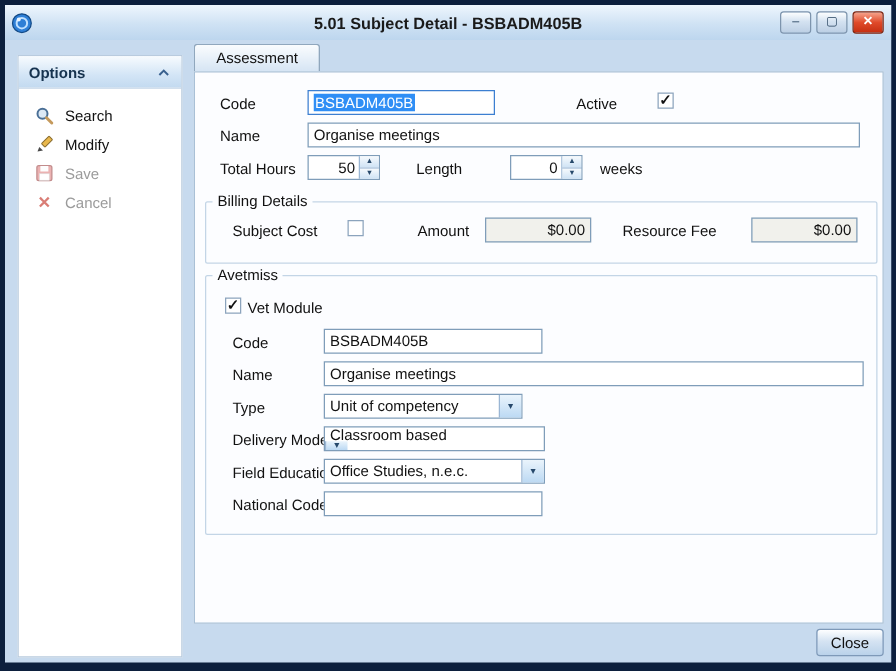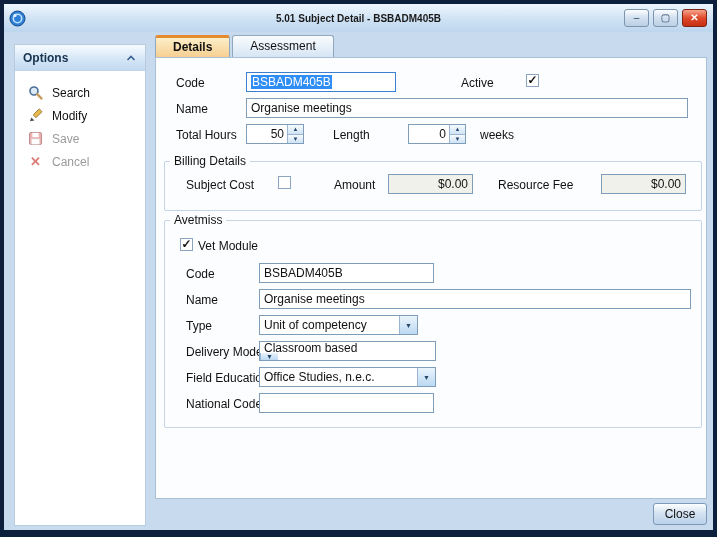--- a/index.html
+++ b/index.html
@@ -6,21 +6,21 @@
   .window{
     position:relative;width:717px;height:537px;box-sizing:border-box;
     border:4px solid #0c1f3d;border-bottom-width:7px;
     background:#c7daee;font-family:"Liberation Sans",sans-serif;font-size:12px;color:#111;
     overflow:hidden;
   }
   
   .titlebar{position:absolute;left:0;top:0;right:0;height:28px;
     background:linear-gradient(#eef6fd,#cfe2f4 55%,#bdd6ee);display:flex;align-items:center;}
   .app-icon{margin-left:5px;width:17px;height:17px;display:inline-block;}
-  .title{position:absolute;left:0;right:0;text-align:center;font-weight:bold;font-size:10px;color:#1a1a1a;}
+  .title{position:absolute;left:0;right:0;text-align:center;font-weight:bold;font-size:13px;color:#1a1a1a;}
   .winbtns{position:absolute;right:6px;top:5px;display:flex;gap:4px;z-index:3;}
   .winbtn{width:23px;height:16px;border:1px solid #7d94ad;border-radius:3px;
     background:linear-gradient(#fdfeff,#d4e2f1 45%,#bccfe4);
     display:flex;align-items:center;justify-content:center;font-size:10px;line-height:10px;color:#27435f;cursor:pointer;}
   .winbtn.red{background:linear-gradient(#f6a38c,#e04a2a 50%,#c52f12);border-color:#7e2410;color:#fff;font-weight:bold;}
   
   .sidebar{position:absolute;left:10px;top:40px;width:130px;bottom:4px;background:#fff;border:1px solid #b9cbde;}
   .sidebar-header{height:25px;background:linear-gradient(#f7fbfe,#d3e5f6 60%,#c3daf0);
     border-bottom:1px solid #c4d5e8;display:flex;align-items:center;justify-content:space-between;
     padding:0 8px;font-weight:bold;color:#16334f;cursor:pointer;}
@@ -130,21 +130,20 @@
         <span class="lbl">Save</span>
       </div>
       <div class="sidebar-item disabled">
         <span class="ico x-icon">✕</span>
         <span class="lbl">Cancel</span>
       </div>
     </div>
   </div>
 
   <div class="tabs">
-    <div class="tab active">Details</div>
     <div class="tab">Assessment</div>
   </div>
 
   <div class="panel">
 
     <span class="flabel" style="left:20px;top:18px;">Code</span>
     <div class="textbox focused" style="left:90px;top:14px;width:150px;">
       <span class="sel">BSBADM405B</span>
     </div>
     <span class="flabel" style="left:305px;top:18px;">Active</span>

